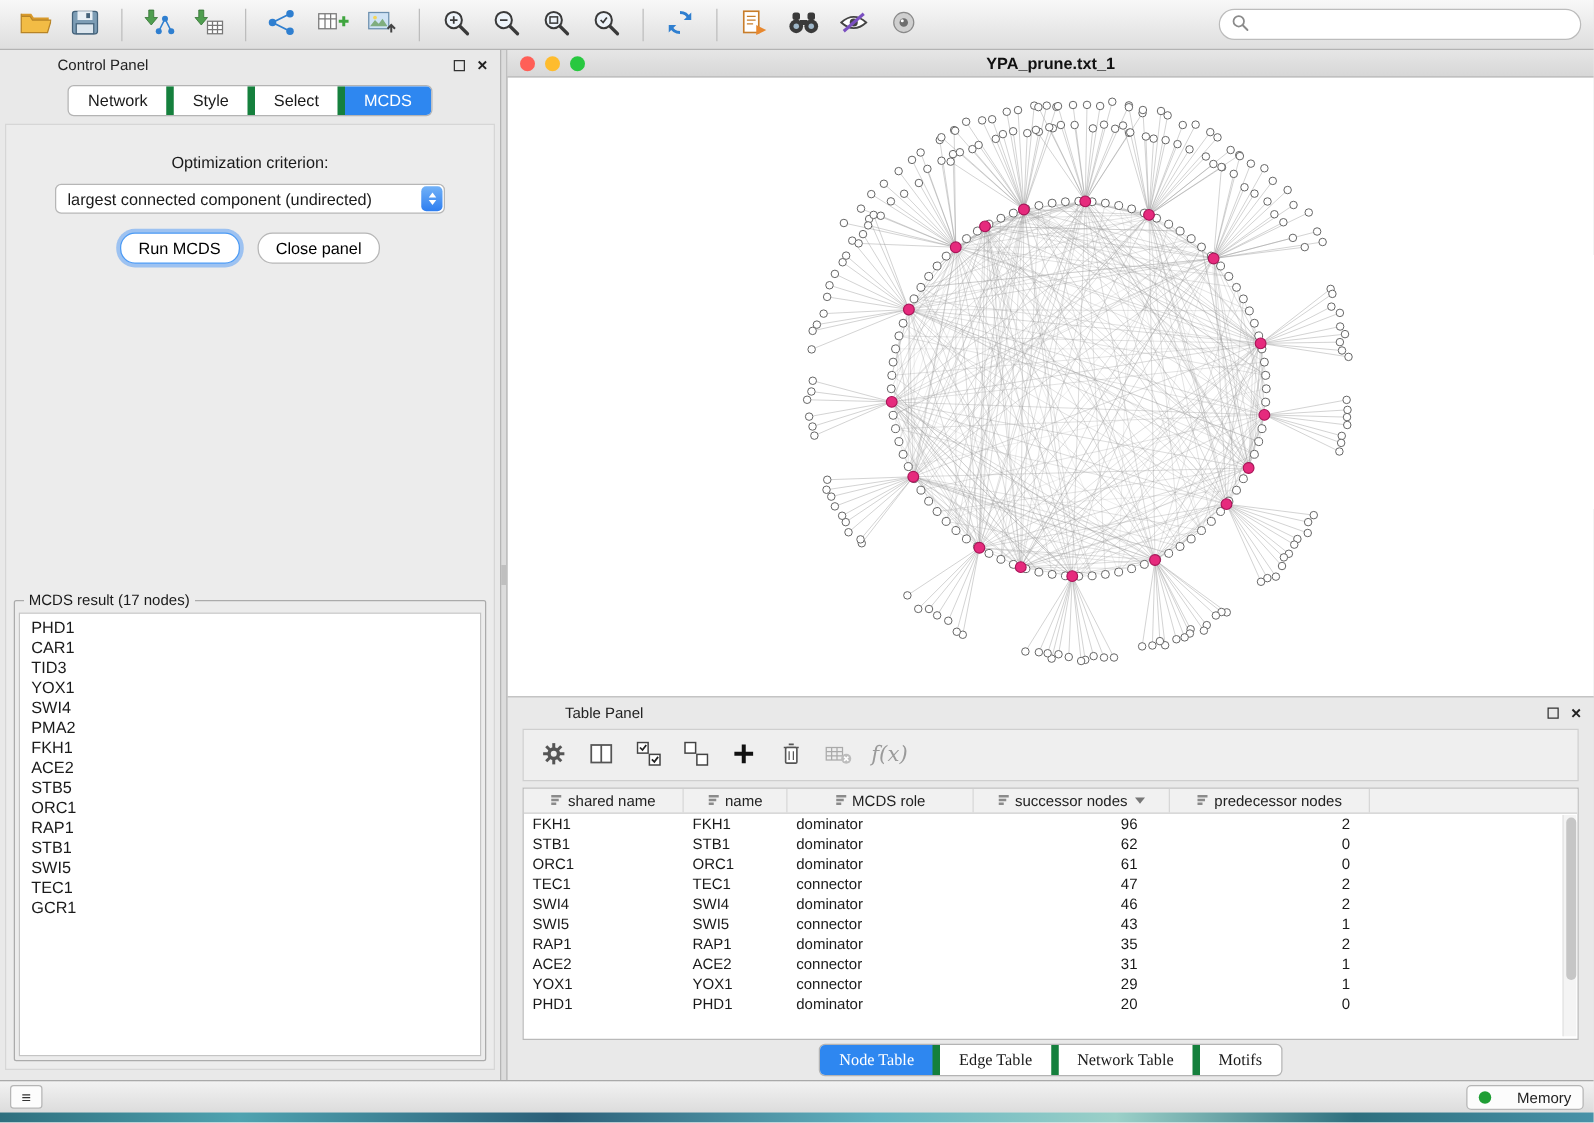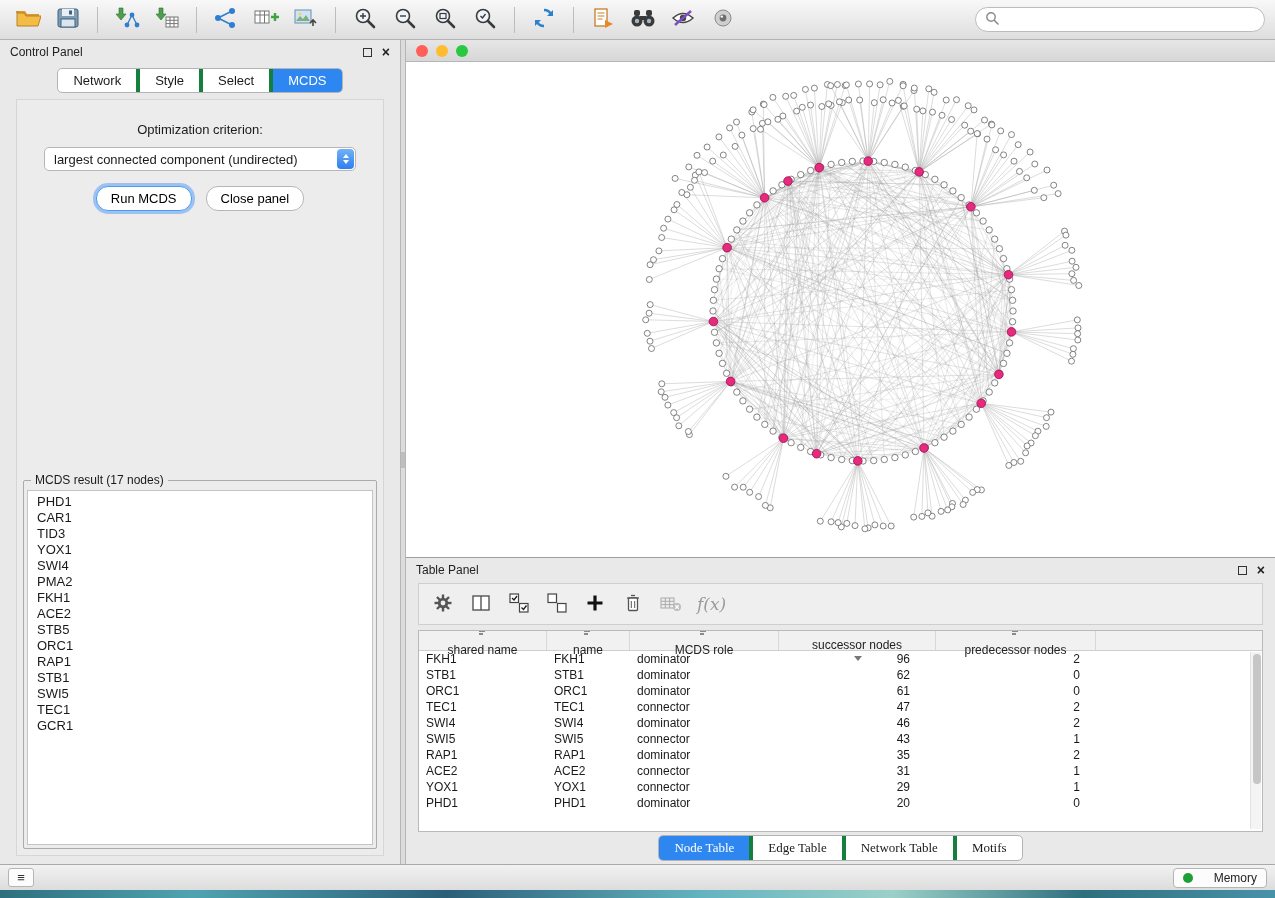--- a/index.html
+++ b/index.html
@@ -13,30 +13,30 @@
   .tb-btn { width:36px; height:32px; border:none; background:transparent; display:flex; align-items:center; justify-content:center; cursor:pointer; }
   .tb-sep { width:1px; height:26px; background:#bdbdbd; margin:0 7px; }
   .search-box { margin-left:auto; width:290px; height:25px; background:#fff; border:1px solid #bcbcbc; border-radius:13px; display:flex; align-items:center; padding:0 9px; gap:5px; }
   .search-input { border:none; outline:none; flex:1; font-size:12px; font-family:"Liberation Sans",sans-serif; background:transparent; }
 
   
   .main { flex:1; display:flex; min-height:0; }
 
   
   .control-panel { width:400px; flex:0 0 400px; background:#e9e9e9; display:flex; flex-direction:column; }
-  .panel-titlebar { height:24px; flex:0 0 24px; display:flex; align-items:center; padding:0 10px; font-size:12px; color:#222; }
+  .panel-titlebar { height:24px; flex:0 0 24px; display:flex; align-items:center; padding:0 10px; font-size:12px; color:#222;margin-left:36px; }
   .panel-controls { margin-left:auto; display:flex; align-items:center; gap:10px; }
   .float-btn { width:9px; height:9px; border:1.5px solid #333; display:inline-block; cursor:pointer; }
   .close-x { font-weight:bold; font-size:14px; line-height:10px; color:#222; cursor:pointer; }
   .seg-wrap { display:flex; justify-content:center; padding:4px 0 6px; }
   .seg { display:flex; border:1px solid #b4b4b4; border-radius:5px; overflow:hidden; background:#fff; }
-  .seg-item { padding:4px 15px; font-size:13px; border-right:4px solid #15803d; cursor:pointer; white-space:nowrap; }
+  .seg-item { padding:4px 15px; font-size:13px; border-right:6px solid #15803d; cursor:pointer; white-space:nowrap; }
   .seg-item:last-child { border-right:none; }
   .seg-item.active { background:#2e87f0; color:#fff; }
-  .cp-body { flex:1; background:#ececec; margin:0 16px 8px; border:1px solid #d6d6d6; display:flex; flex-direction:column; }
+  .cp-body { flex:1; background:#ececec; margin:0 4px 8px; border:1px solid #d6d6d6; display:flex; flex-direction:column; }
   .opt-label { text-align:center; margin-top:22px; font-size:13px; }
   .dropdown { width:312px; height:24px; margin:10px auto 0; background:#fff; border:1px solid #b6b6b6; border-radius:5px; display:flex; align-items:center; padding-left:9px; font-size:13px; position:relative; cursor:pointer; }
   .stepper { position:absolute; right:1px; top:1px; bottom:1px; width:17px; border-radius:4px; background:linear-gradient(#71b1f7,#2e7ef0); display:flex; flex-direction:column; align-items:center; justify-content:center; gap:2px; }
   .stepper .up { width:0; height:0; border-left:3.5px solid transparent; border-right:3.5px solid transparent; border-bottom:4px solid #fff; }
   .stepper .down { width:0; height:0; border-left:3.5px solid transparent; border-right:3.5px solid transparent; border-top:4px solid #fff; }
   .btn-row { display:flex; justify-content:center; gap:14px; margin-top:15px; }
   .btn { padding:4px 14px; background:#fff; border:1px solid #b6b6b6; border-radius:12px; font-size:13px; font-family:"Liberation Sans",sans-serif; cursor:pointer; }
   .btn.focused { border-color:#4c9bf5; box-shadow:0 0 0 3px rgba(77,152,245,.5); }
   .result-box { margin:262px 6px 6px; border:1px solid #ababab; border-radius:2px; padding:3px; flex:1; display:flex; flex-direction:column; background:#ececec; }
   .result-box legend { font-size:12px; padding:0 4px; margin-left:4px; }
@@ -54,21 +54,21 @@
   .tl { width:12px; height:12px; border-radius:50%; display:inline-block; cursor:pointer; }
   .net-title { position:absolute; left:0; right:0; text-align:center; font-size:13px; font-weight:bold; color:#111; pointer-events:none; }
   .net-canvas { flex:1; background:#fff; overflow:hidden; }
 
   .table-panel { flex:1; display:flex; flex-direction:column; background:#e9e9e9; min-height:0; }
   .tp-toolbar { height:42px; flex:0 0 42px; margin:1px 12px 0; background:#efefef; border:1px solid #cfcfcf; display:flex; align-items:center; gap:6px; padding:16px 8px; }
   .tpt-btn { width:32px; height:30px; border:none; background:transparent; display:flex; align-items:center; justify-content:center; cursor:pointer; }
   .fx-label { font-family:"DejaVu Serif",serif; font-style:italic; color:#9a9a9a; font-size:17px; margin-left:4px; }
   .tp-table { flex:1; margin:5px 12px 0; background:#fff; border:1px solid #b9b9b9; position:relative; overflow:hidden; display:flex; flex-direction:column; }
   .thead { display:flex; height:20px; flex:0 0 20px; background:#f1f1f1; border-bottom:1px solid #cfcfcf; }
-  .th { display:flex; align-items:center; justify-content:center; gap:4px; font-size:12px; color:#222; border-right:1px solid #d7d7d7; cursor:pointer;flex-direction:column; }
+  .th { display:flex; align-items:center; justify-content:center; gap:4px; font-size:12px; color:#222; border-right:1px solid #d7d7d7; cursor:pointer; }
   .th.filler { border-right:none; }
   .th-chevron { width:0; height:0; border-left:4px solid transparent; border-right:4px solid transparent; border-top:5px solid #777; margin-left:2px; }
   .tbody { flex:1; overflow:hidden; }
   .tr { display:flex; height:16px; line-height:16px; font-size:12px; cursor:default; }
   .td { padding-left:7px; white-space:nowrap; overflow:hidden; }
   .td.num { text-align:right; padding-right:26px; padding-left:0; }
   .td.num2 { text-align:right; padding-right:16px; padding-left:0; }
   .vscroll { position:absolute; right:1px; top:21px; bottom:2px; width:11px; background:#f4f4f4; border-left:1px solid #e2e2e2; }
   .vscroll .thumb { position:absolute; top:2px; left:1.5px; width:8px; height:130px; background:#c6c6c6; border-radius:4px; }
   .tp-tabs { height:32px; flex:0 0 32px; display:flex; align-items:center; justify-content:center;font-family:Liberation Serif, serif; }
@@ -278,20 +278,21 @@
       </div>
     </aside>
 
     <div class="splitter">
         <span class="spl-arrows"></span>
       </div>
 
     <section class="right">
       <div class="network-window">
         <div class="net-titlebar">
+          <span class="net-title">YPA_prune.txt_1</span>
           <span class="traffic">
             <i class="tl" id="tl-red" style="background: rgb(255, 95, 87);"></i>
             <i class="tl" id="tl-yellow" style="background: rgb(254, 188, 46);"></i>
             <i class="tl" id="tl-green" style="background: rgb(40, 200, 64);"></i>
           </span>
         </div>
         <div class="net-canvas">
           <svg id="net-svg" width="867" height="494" viewBox="0 0 867 494">
               <g stroke="#9a9a9a">
                 <line x1="321.1" y1="185.6" x2="358.6" y2="135.8" stroke-opacity="0.4" stroke-width="0.7"></line>

